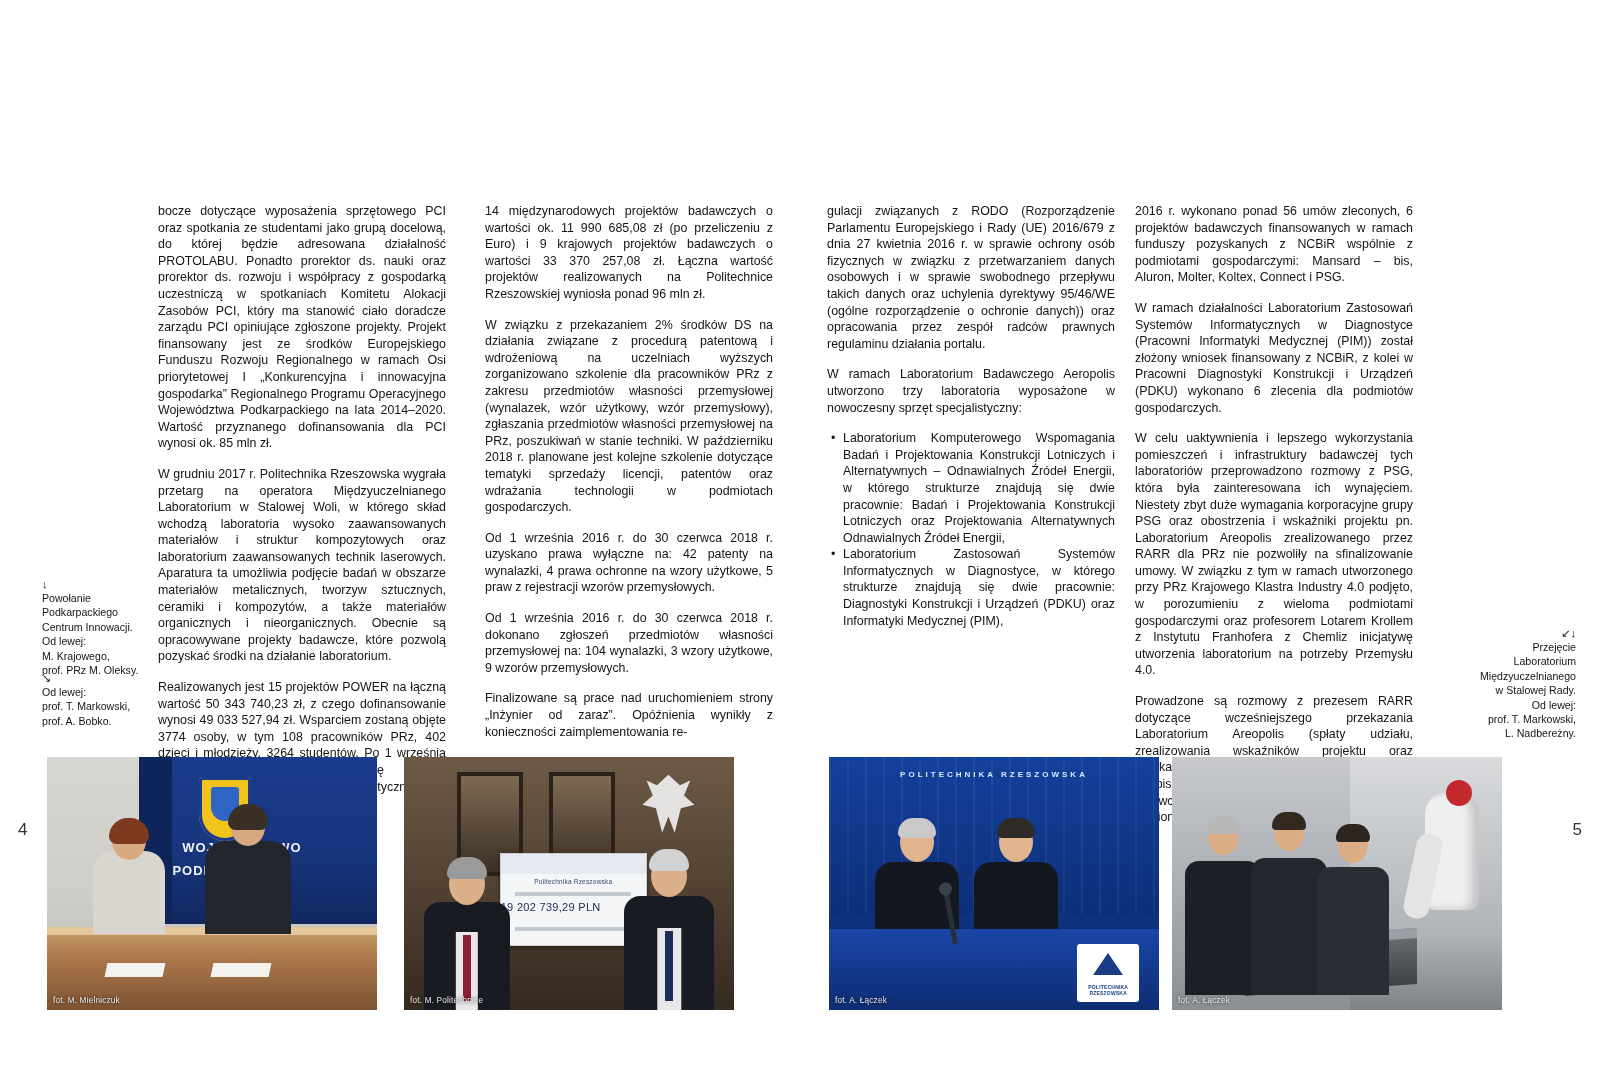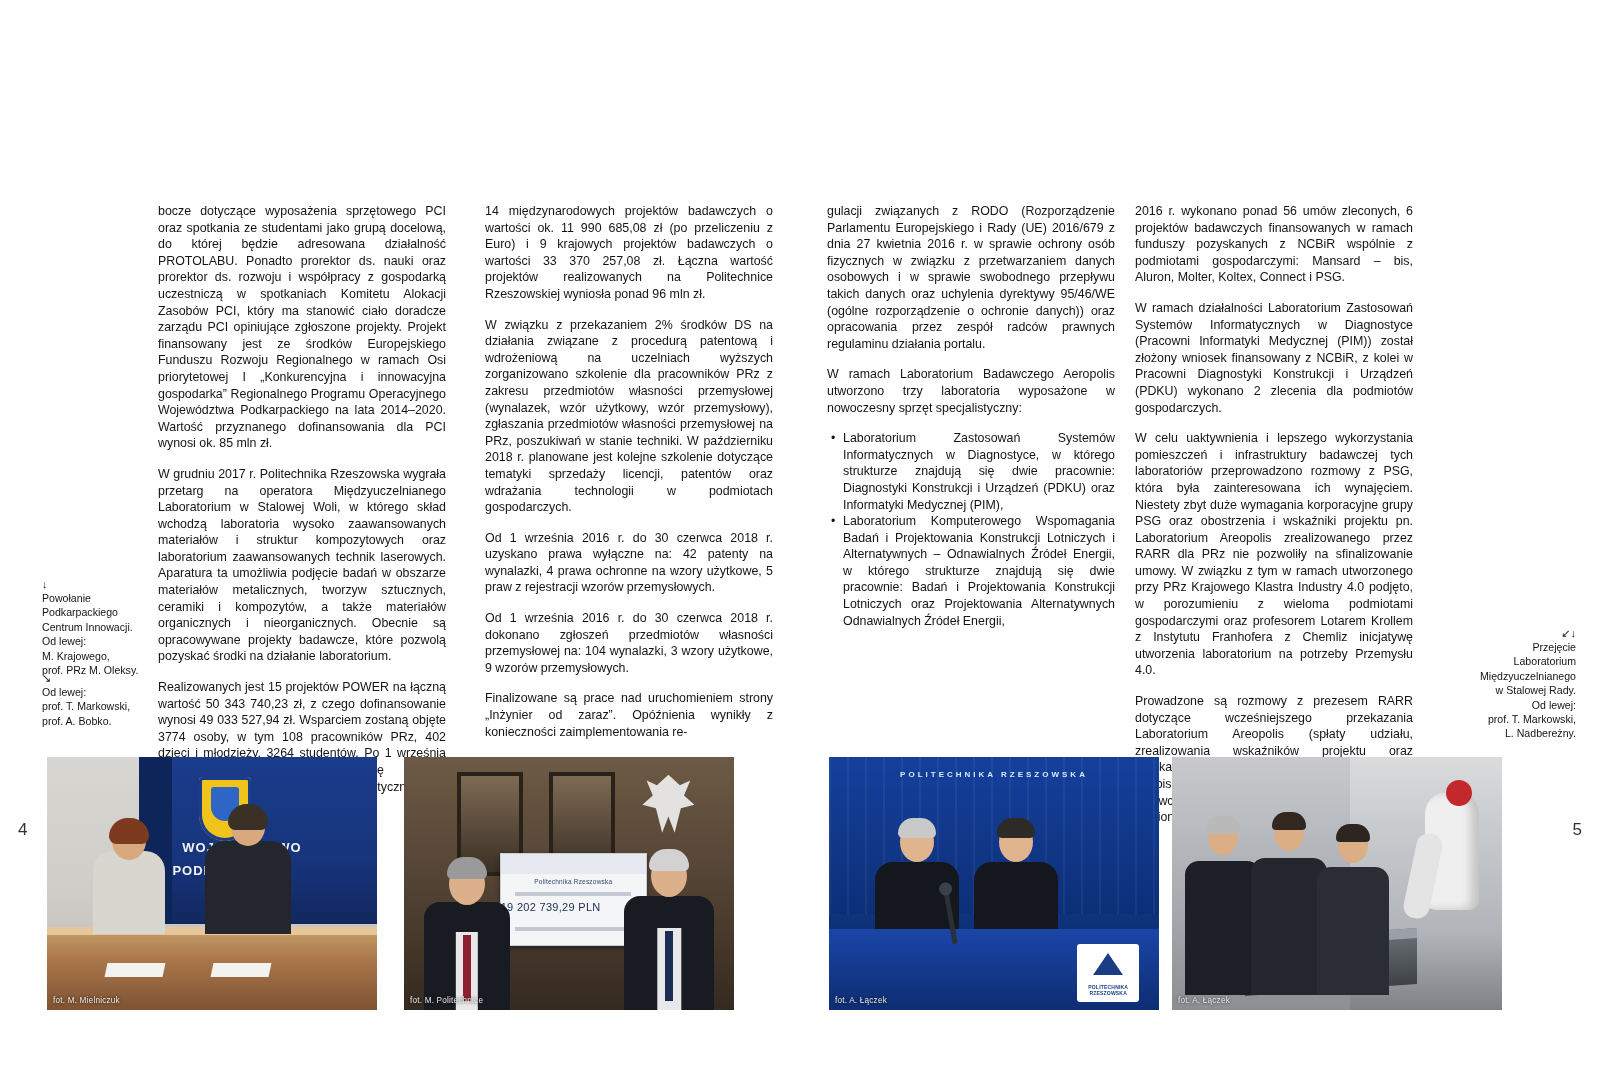--- a/index.html
+++ b/index.html
@@ -293,28 +293,28 @@
     <p>W związku z przekazaniem 2% środków DS na działania związane z procedurą patentową i wdrożeniową na uczelniach wyższych zorganizowano szkolenie dla pracowników PRz z zakresu przedmiotów własności przemysłowej (wynalazek, wzór użytkowy, wzór przemysłowy), zgłaszania przedmiotów własności przemysłowej na PRz, poszukiwań w stanie techniki. W październiku 2018 r. planowane jest kolejne szkolenie dotyczące tematyki sprzedaży licencji, patentów oraz wdrażania technologii w podmiotach gospodarczych.</p>
     <p>Od 1 września 2016 r. do 30 czerwca 2018 r. uzyskano prawa wyłączne na: 42 patenty na wynalazki, 4 prawa ochronne na wzory użytkowe, 5 praw z rejestracji wzorów przemysłowych.</p>
     <p>Od 1 września 2016 r. do 30 czerwca 2018 r. dokonano zgłoszeń przedmiotów własności przemysłowej na: 104 wynalazki, 3 wzory użytkowe, 9 wzorów przemysłowych.</p>
     <p>Finalizowane są prace nad uruchomieniem strony „Inżynier od zaraz”. Opóźnienia wynikły z konieczności zaimplementowania re-</p>
   </div>
 
   <div class="col" id="col3">
     <p>gulacji związanych z RODO (Rozporządzenie Parlamentu Europejskiego i Rady (UE) 2016/679 z dnia 27 kwietnia 2016 r. w sprawie ochrony osób fizycznych w związku z przetwarzaniem danych osobowych i w sprawie swobodnego przepływu takich danych oraz uchylenia dyrektywy 95/46/WE (ogólne rozporządzenie o ochronie danych)) oraz opracowania przez zespół radców prawnych regulaminu działania portalu.</p>
     <p>W ramach Laboratorium Badawczego Aeropolis utworzono trzy laboratoria wyposażone w nowoczesny sprzęt specjalistyczny:</p>
     <ul>
+      <li>Laboratorium Komputerowego Wspomagania Badań i Projektowania Konstrukcji Lotniczych i Alternatywnych – Odnawialnych Źródeł Energii, w którego strukturze znajdują się dwie pracownie: Badań i Projektowania Konstrukcji Lotniczych oraz Projektowania Alternatywnych Odnawialnych Źródeł Energii,</li>
       <li>Laboratorium Zastosowań Systemów Informatycznych w Diagnostyce, w którego strukturze znajdują się dwie pracownie: Diagnostyki Konstrukcji i Urządzeń (PDKU) oraz Informatyki Medycznej (PIM),</li>
-      <li>Laboratorium Komputerowego Wspomagania Badań i Projektowania Konstrukcji Lotniczych i Alternatywnych – Odnawialnych Źródeł Energii, w którego strukturze znajdują się dwie pracownie: Badań i Projektowania Konstrukcji Lotniczych oraz Projektowania Alternatywnych Odnawialnych Źródeł Energii,</li>
     </ul>
   </div>
 
   <div class="col" id="col4">
     <p>2016 r. wykonano ponad 56 umów zleconych, 6 projektów badawczych finansowanych w ramach funduszy pozyskanych z NCBiR wspólnie z podmiotami gospodarczymi: Mansard – bis, Aluron, Molter, Koltex, Connect i PSG.</p>
-    <p>W ramach działalności Laboratorium Zastosowań Systemów Informatycznych w Diagnostyce (Pracowni Informatyki Medycznej (PIM)) został złożony wniosek finansowany z NCBiR, z kolei w Pracowni Diagnostyki Konstrukcji i Urządzeń (PDKU) wykonano 2 zlecenia dla podmiotów gospodarczych.</p>
+    <p>W ramach działalności Laboratorium Zastosowań Systemów Informatycznych w Diagnostyce (Pracowni Informatyki Medycznej (PIM)) został złożony wniosek finansowany z NCBiR, z kolei w Pracowni Diagnostyki Konstrukcji i Urządzeń (PDKU) wykonano 6 zlecenia dla podmiotów gospodarczych.</p>
     <p>W celu uaktywnienia i lepszego wykorzystania pomieszczeń i infrastruktury badawczej tych laboratoriów przeprowadzono rozmowy z PSG, która była zainteresowana ich wynajęciem. Niestety zbyt duże wymagania korporacyjne grupy PSG oraz obostrzenia i wskaźniki projektu pn. Laboratorium Areopolis zrealizowanego przez RARR dla PRz nie pozwoliły na sfinalizowanie umowy. W związku z tym w ramach utworzonego przy PRz Krajowego Klastra Industry 4.0 podjęto, w porozumieniu z wieloma podmiotami gospodarczymi oraz profesorem Lotarem Krollem z Instytutu Franhofera z Chemliz inicjatywę utworzenia laboratorium na potrzeby Przemysłu 4.0.</p>
     <p>Prowadzone są rozmowy z prezesem RARR dotyczące wcześniejszego przekazania Laboratorium Areopolis (spłaty udziału, zrealizowania wskaźników projektu oraz przekazania własnościowego). Ze względu na podpisanie aneksu nr RARR/CZP/1316/2014 z 10 czerwca 2014 r. z Rzeszowską Agencją Rozwoju Regionalnego</p>
   </div>
 
   <div class="caption left-side" id="cap-a">
     <span class="arrow">↓</span>
     <div>Powołanie</div>
     <div>Podkarpackiego</div>
     <div>Centrum Innowacji.</div>
     <div>Od lewej:</div>

